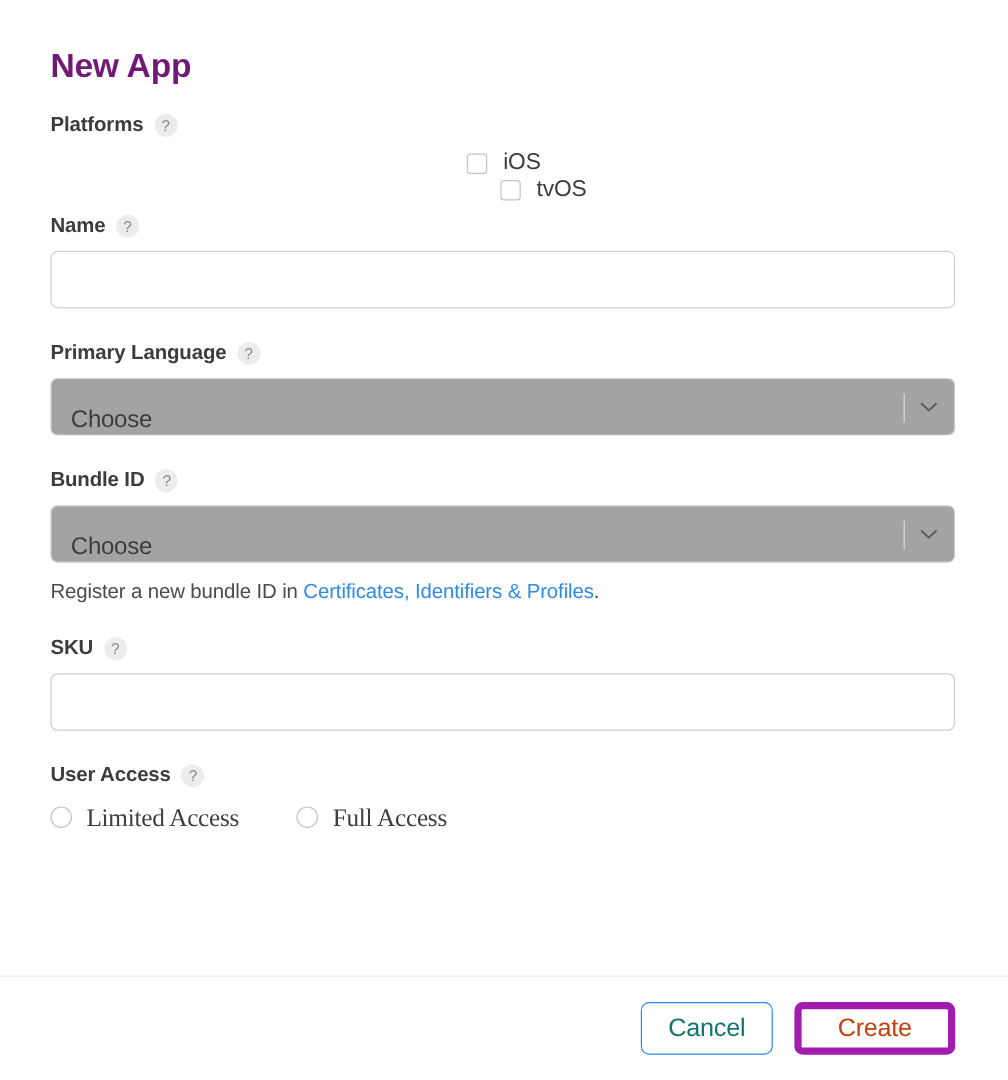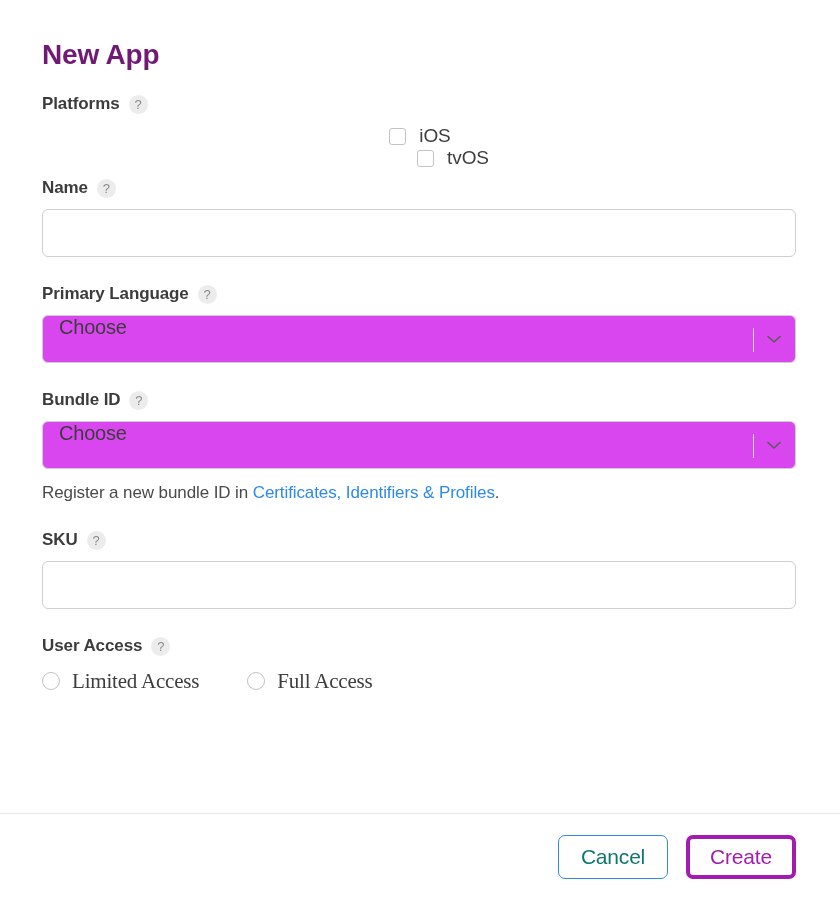--- a/index.html
+++ b/index.html
@@ -126,24 +126,24 @@
   .text-input::placeholder {
     color: #b5b5b5;
   }
 
   .select-wrap {
     position: relative;
     width: 754px;
     height: 48px;
     border: 1px solid #cfcfcf;
     border-radius: 6px;
-    background: #d946ef;
-    box-sizing: border-box;
-    display: flex;
-    align-items: flex-start;
+    background: #a3a3a3;
+    box-sizing: border-box;
+    display: flex;
+    align-items: flex-end;
     cursor: pointer;
   }
 
   .select-value {
     font-size: 20px;
     color: #3d3d3d;
     padding-left: 16px;
     letter-spacing: -0.2px;
   }
 
@@ -248,24 +248,24 @@
   }
 
   .btn-cancel {
     width: 110px;
     height: 44px;
     border: 1.5px solid #2e8ae6;
     color: #0f766e;
   }
 
   .btn-create {
-    width: 110px;
+    width: 134px;
     height: 44px;
-    border: 4px solid #a21caf;
-    color: #a21caf;
+    border: 6px solid #a21caf;
+    color: #c2410c;
     margin-left: 18px;
     cursor: default;
   }
 </style>
 </head>
 <body>
 
 <div class="dialog">
 
   <div class="dialog-body">

